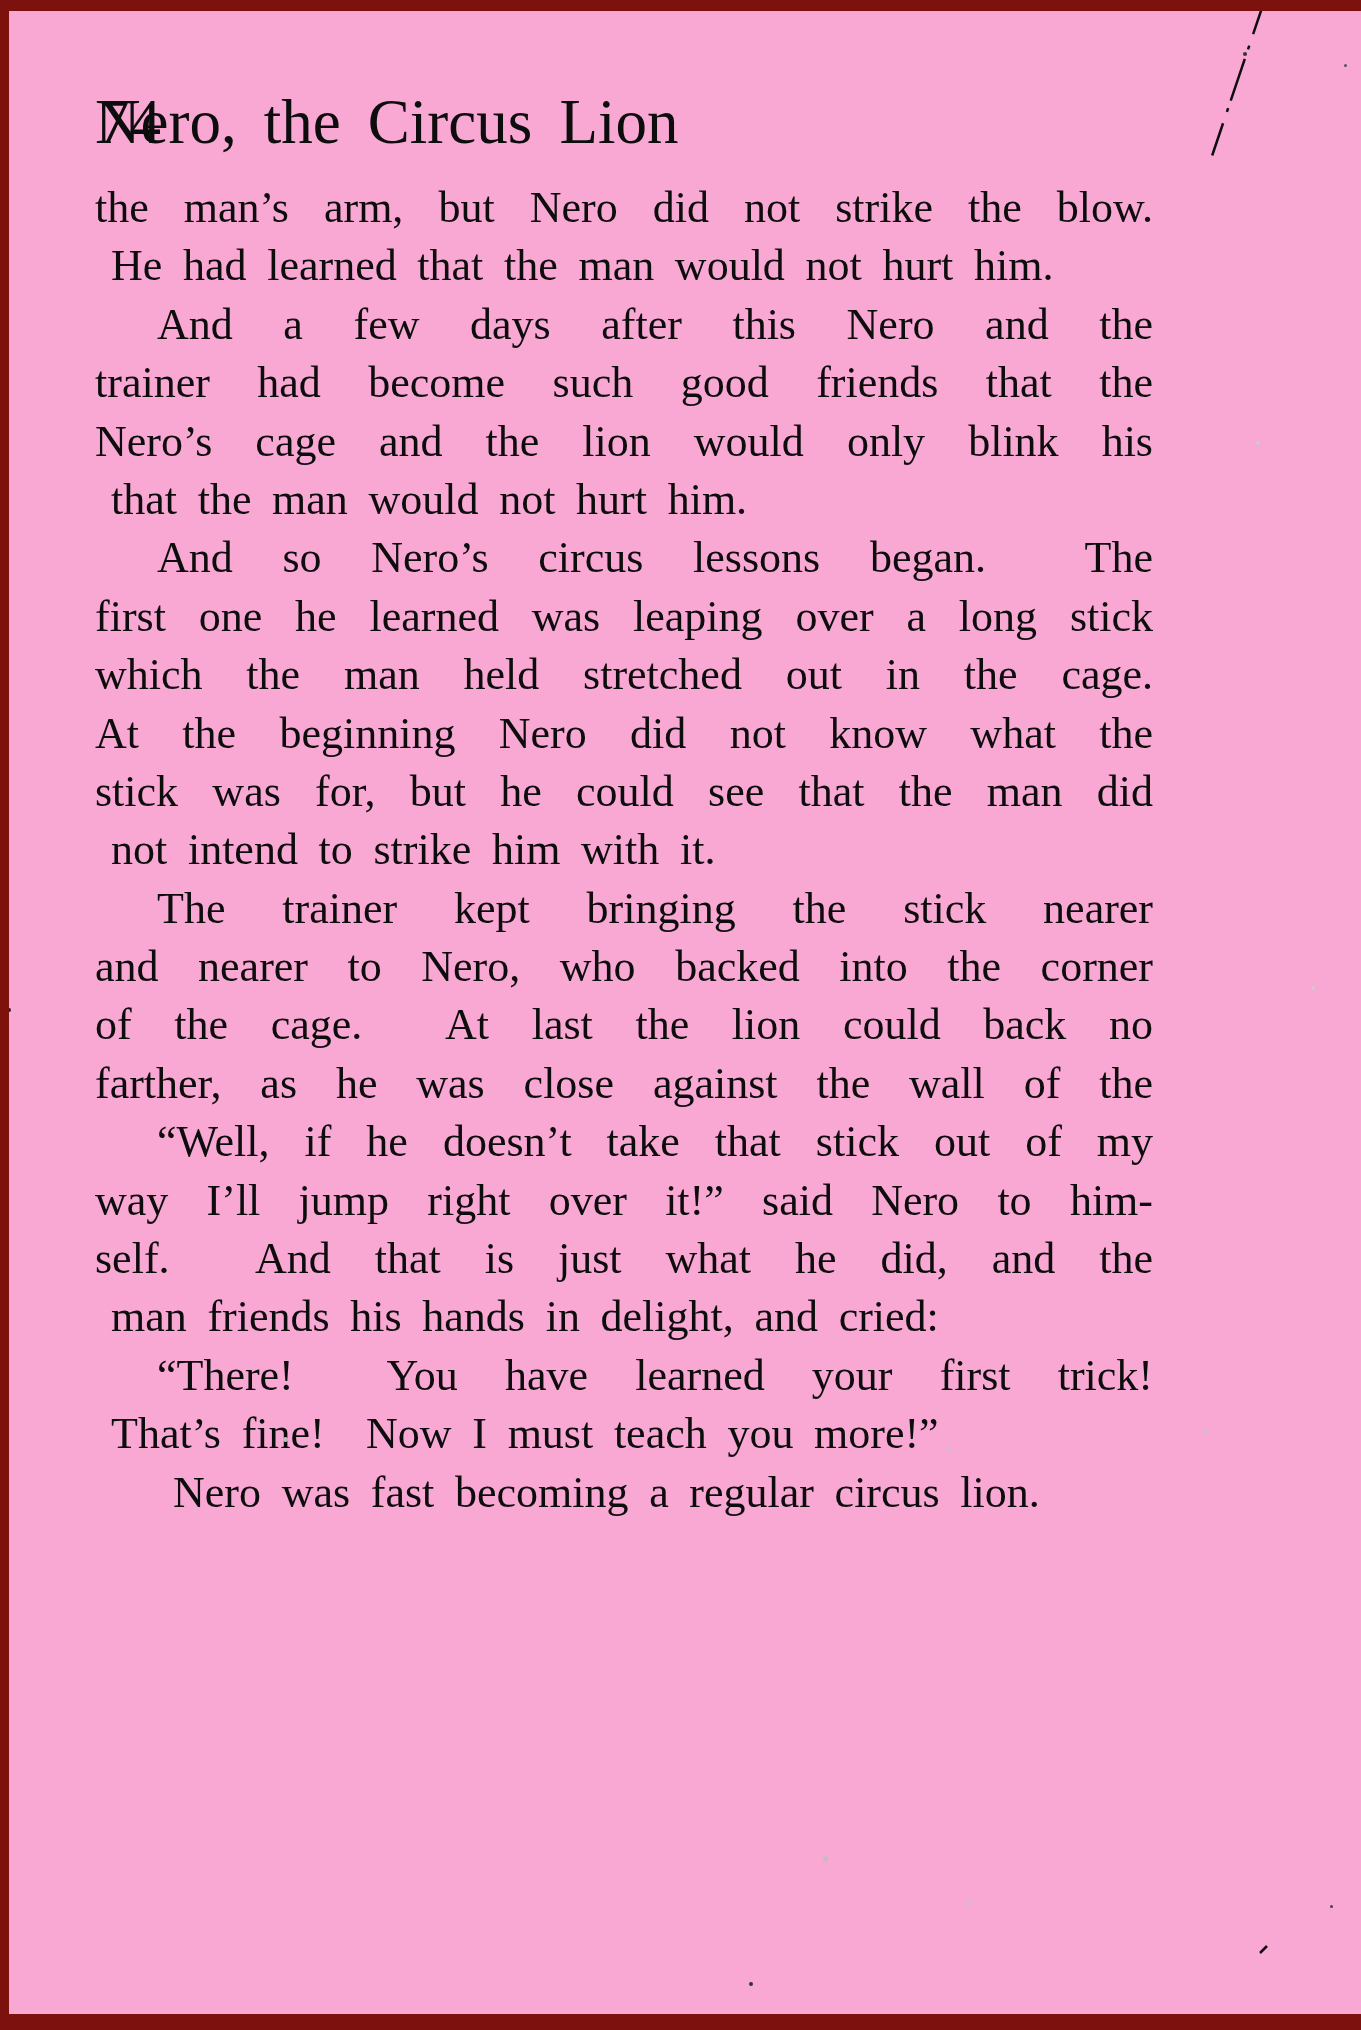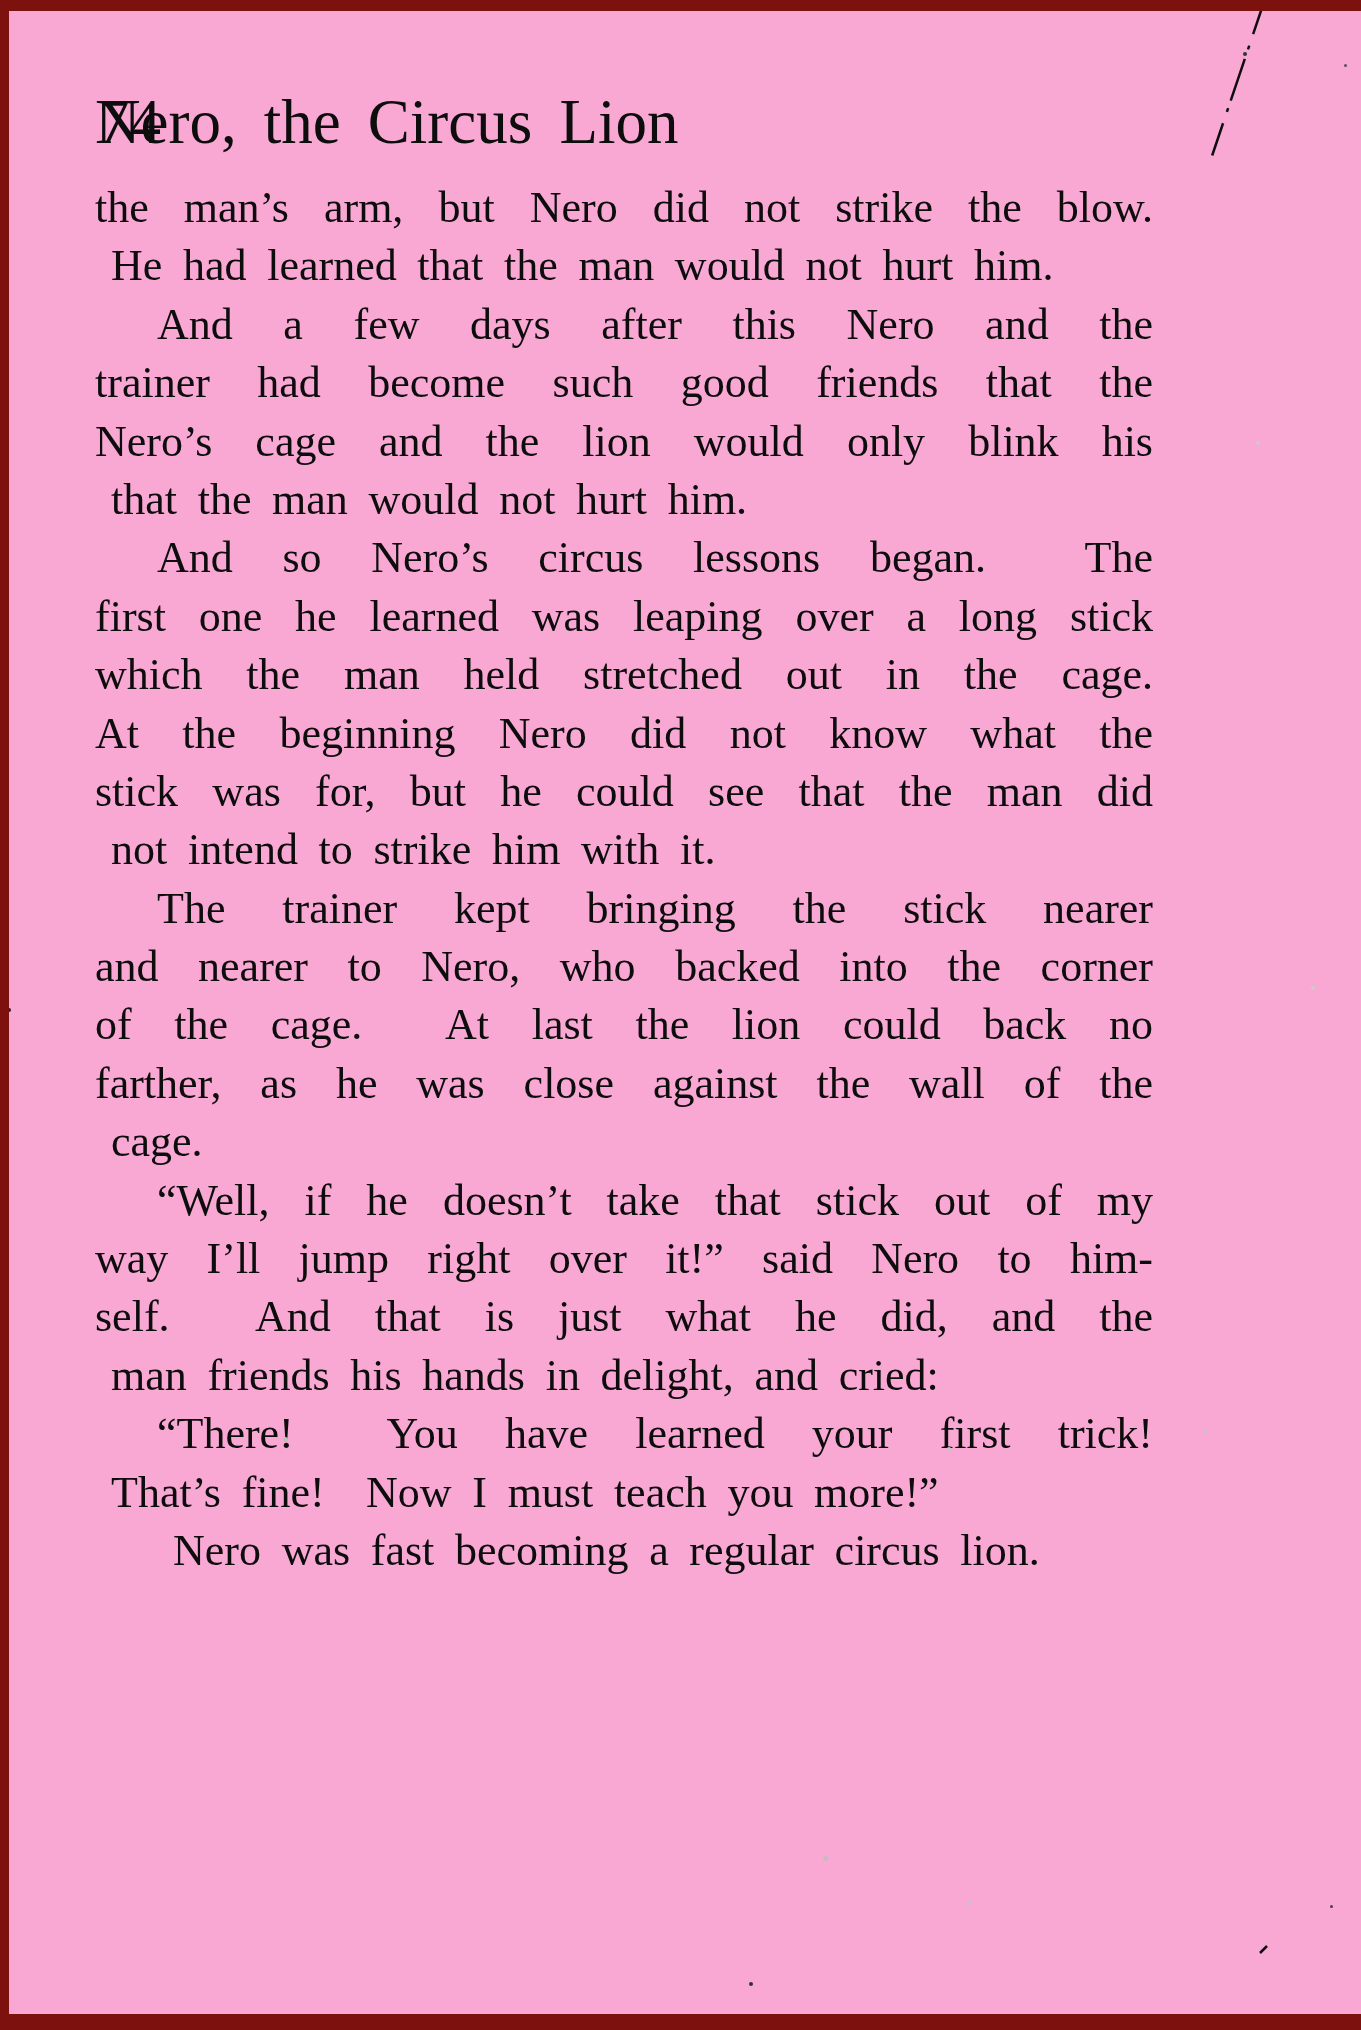--- a/index.html
+++ b/index.html
@@ -66,21 +66,20 @@
       <div class="line indent">And so Nero’s circus lessons began.  The</div>
       <div class="line">first one he learned was leaping over a long stick</div>
       <div class="line">which the man held stretched out in the cage.</div>
       <div class="line">At the beginning Nero did not know what the</div>
       <div class="line">stick was for, but he could see that the man did</div>
       <div class="line last">not intend to strike him with it.</div>
       <div class="line indent">The trainer kept bringing the stick nearer</div>
       <div class="line">and nearer to Nero, who backed into the corner</div>
       <div class="line">of the cage.  At last the lion could back no</div>
       <div class="line">farther, as he was close against the wall of the</div>
-      <div class="line last">cage.</div>
       <div class="line indent">“Well, if he doesn’t take that stick out of my</div>
       <div class="line">way I’ll jump right over it!” said Nero to him-</div>
       <div class="line">self.  And that is just what he did, and the</div>
       <div class="line last">man friends his hands in delight, and cried:</div>
       <div class="line indent">“There!  You have learned your first trick!</div>
       <div class="line last">That’s fine!  Now I must teach you more!”</div>
       <div class="line indent last">Nero was fast becoming a regular circus lion.</div>
     </div>
 
   <svg class="artifacts" id="artifact-layer" width="1361" height="2030" viewBox="0 0 1361 2030" xmlns="http://www.w3.org/2000/svg">

